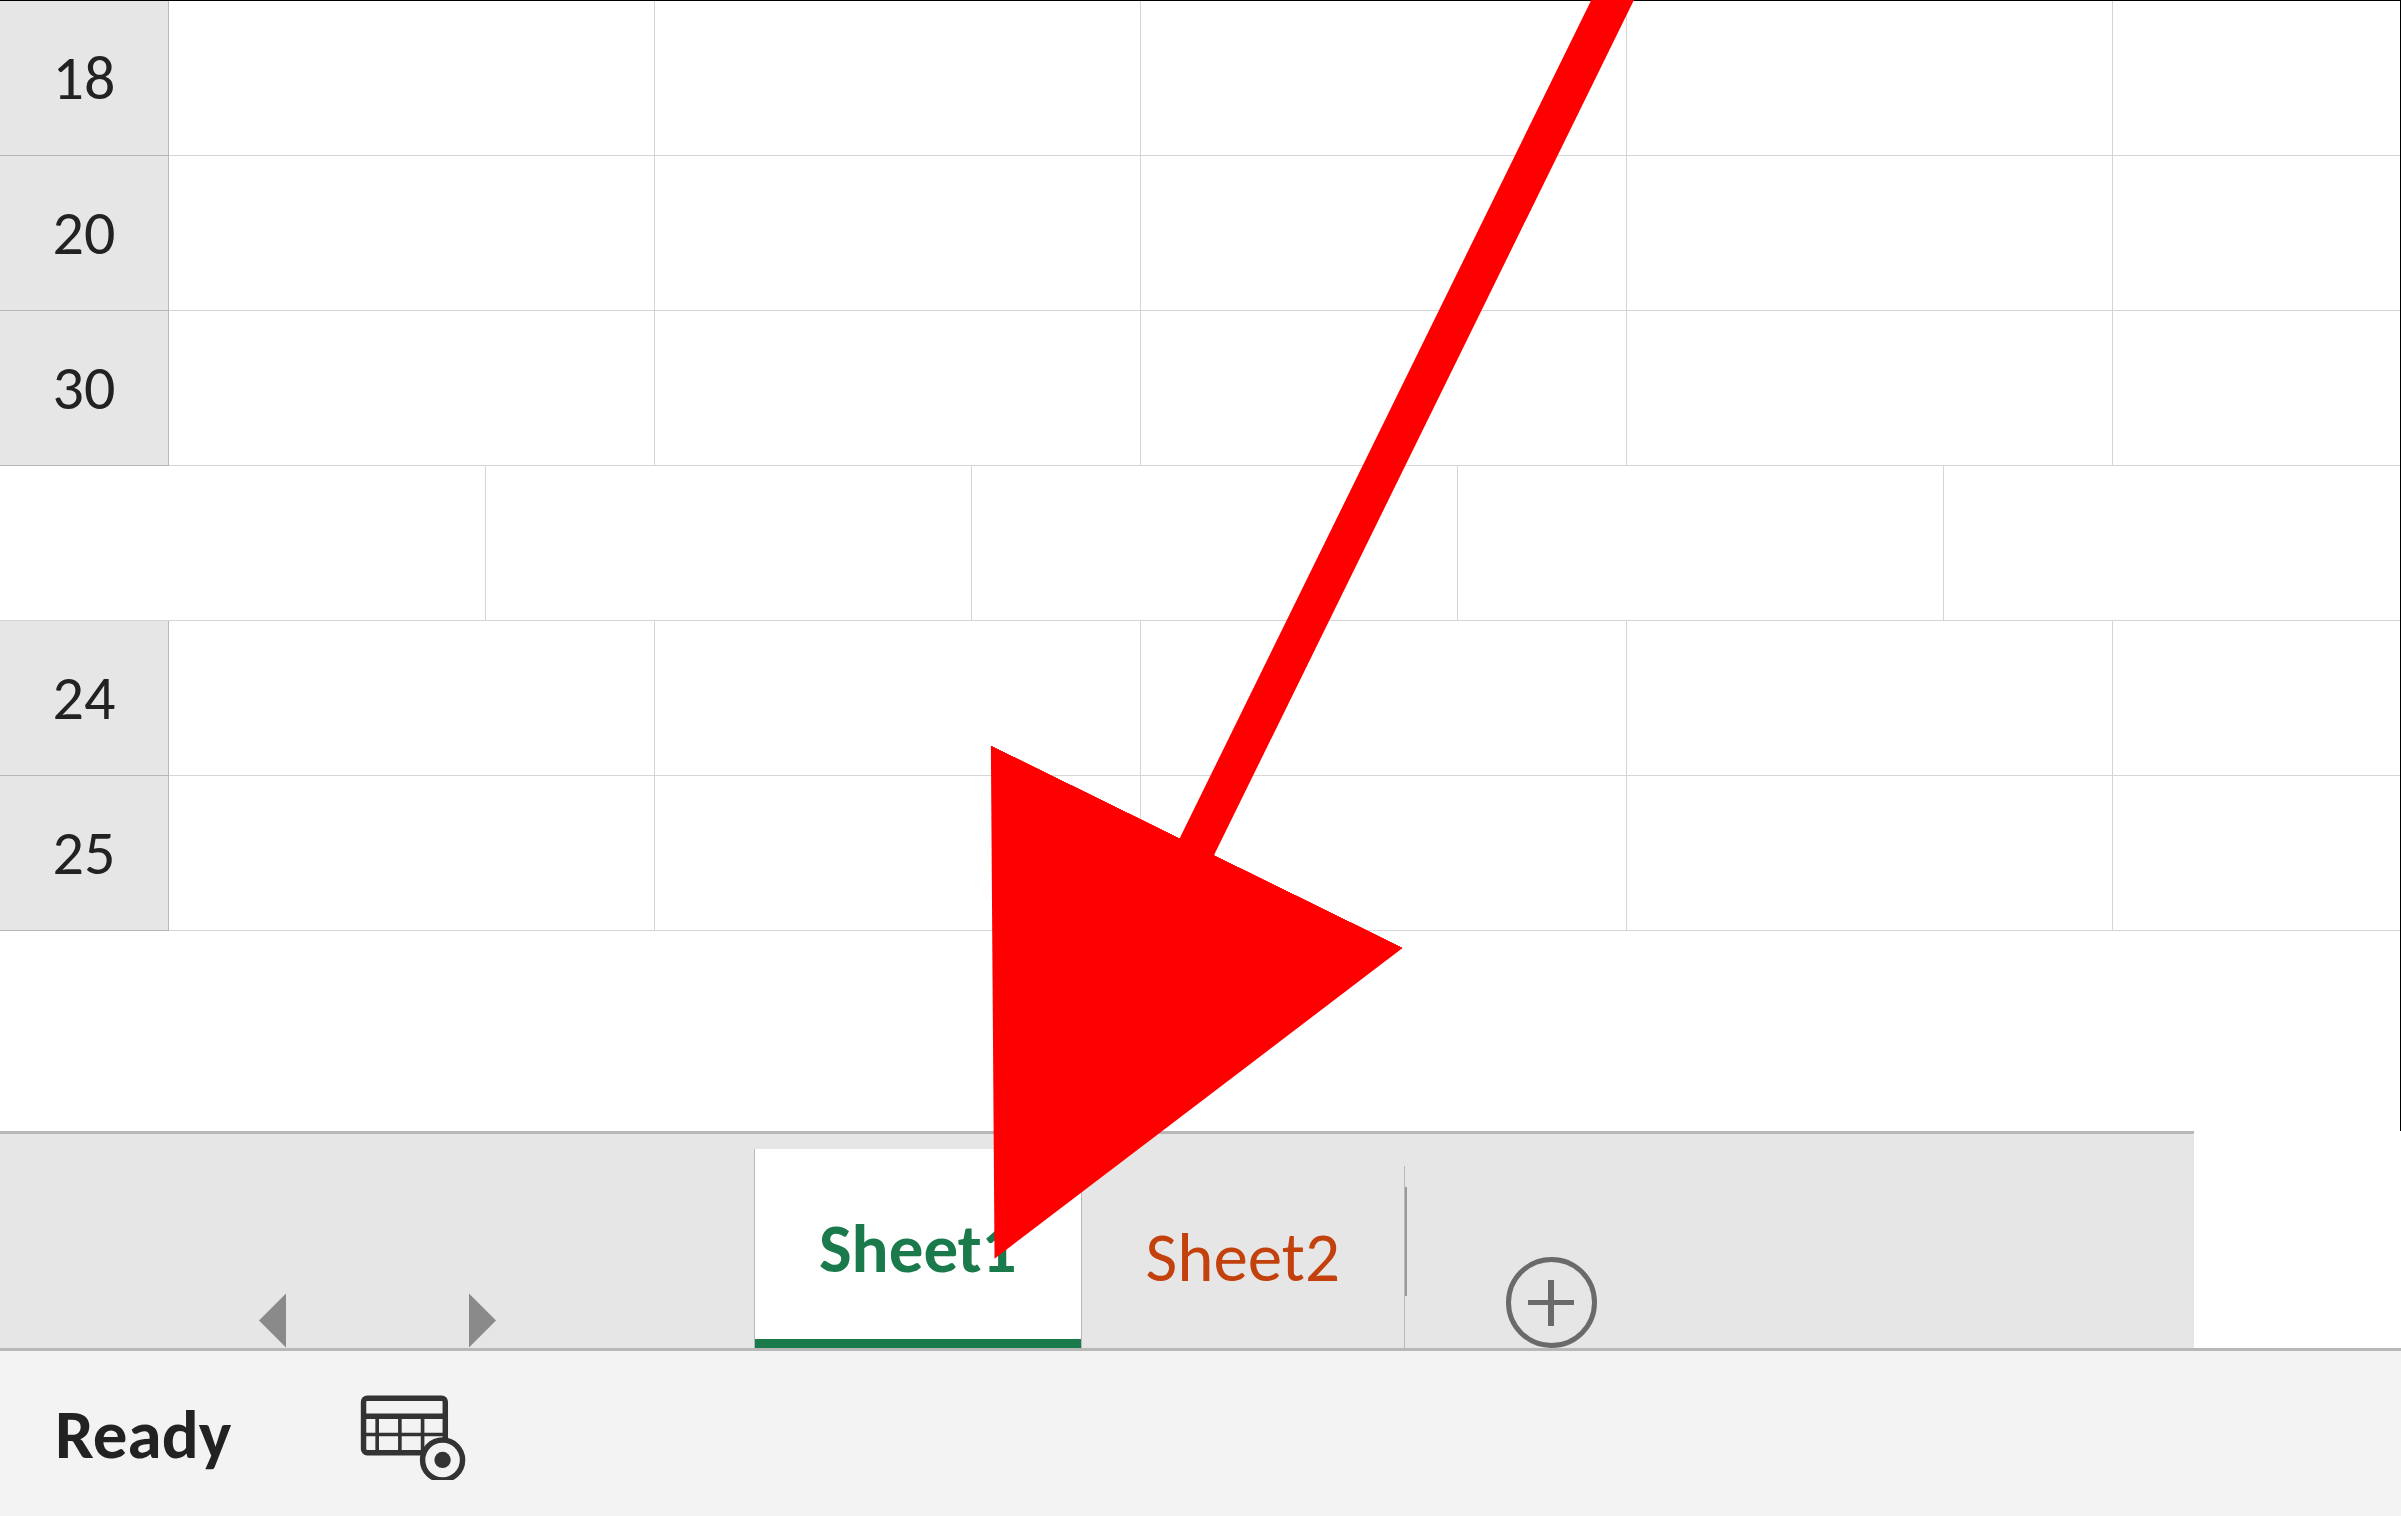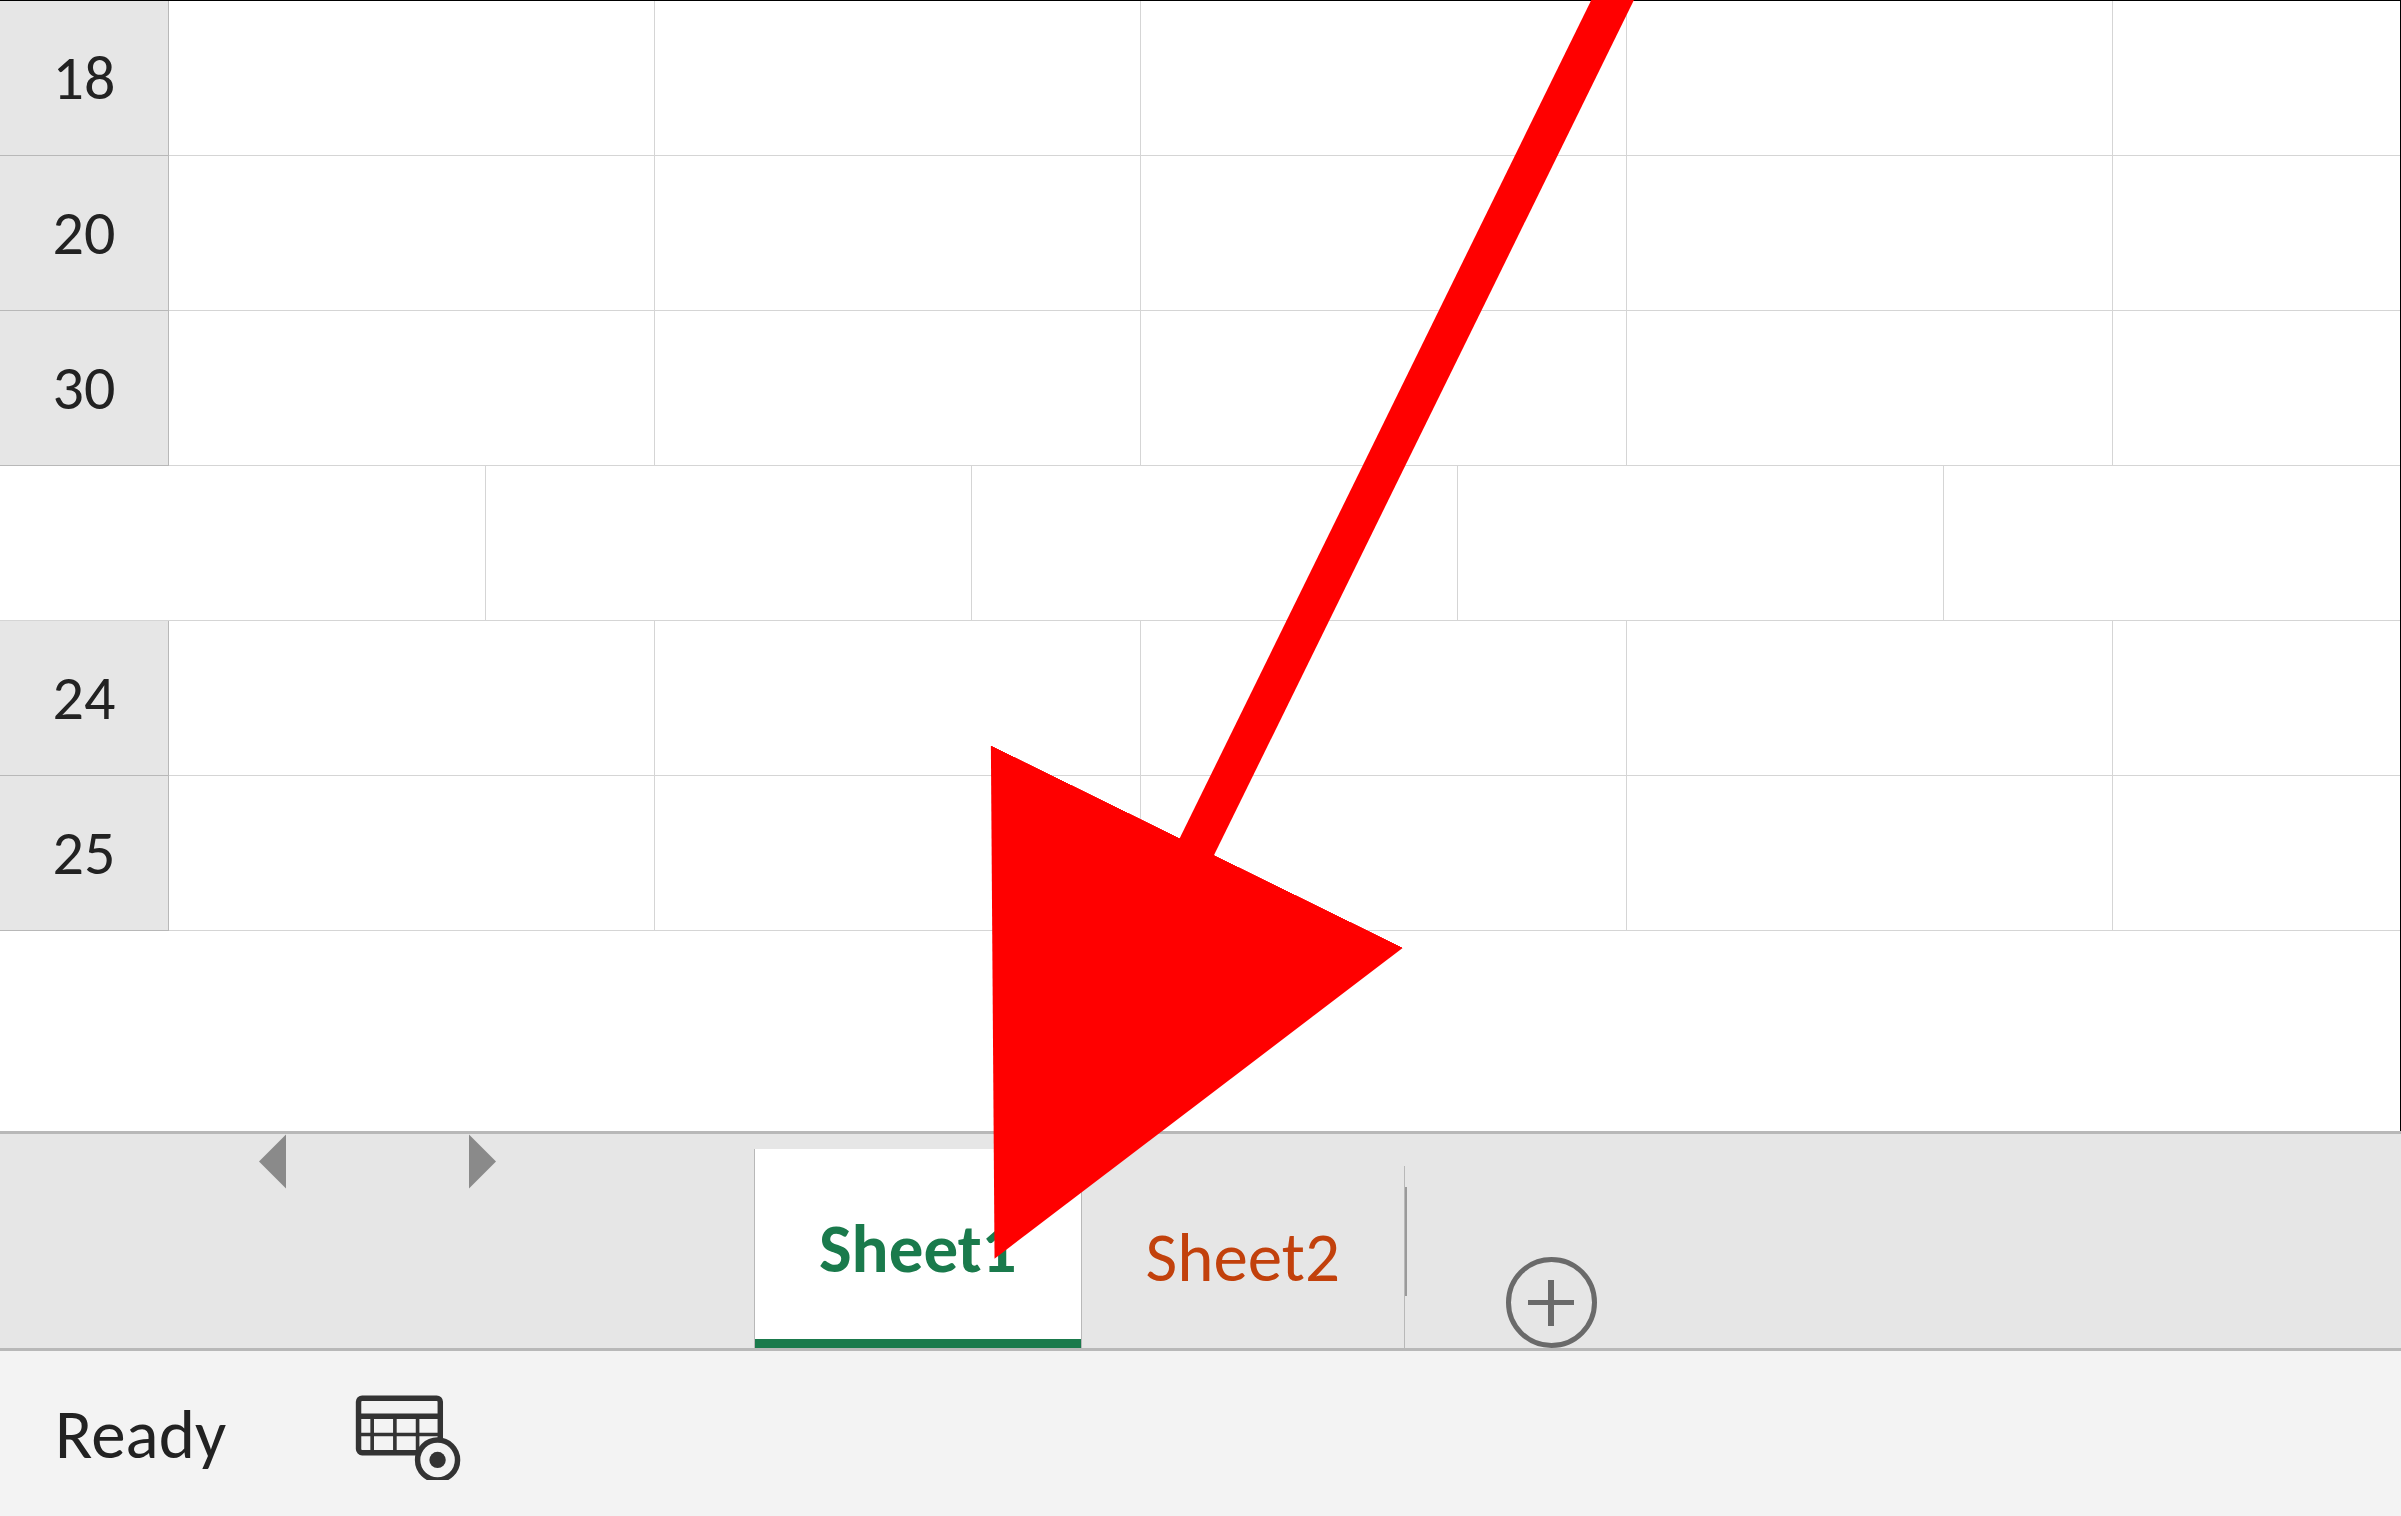--- a/index.html
+++ b/index.html
@@ -51,26 +51,26 @@
     border-right: 1.8px solid #d5d5d5;
     border-bottom: 1.8px solid #d5d5d5;
   }
   .cell:last-child { border-right: none; }
 
   
   .sheetbar {
     position: absolute;
     left: 0;
     top: 1131px;
-    width: 2401px;
+    width: 2194px;
     height: 217px;
     background: #e6e6e6;
     border-top: 3.6px solid #b8b8b8;
     display: flex;
-    align-items: flex-start;
+    align-items: flex-end;
   }
   .nav-area {
     flex: 0 0 754px;
     display: flex;
     align-items: center;
     justify-content: center;
     gap: 146px;
   }
   .nav-btn {
     width: 55px; height: 55px;
@@ -148,20 +148,21 @@
     left: 0;
     top: 1348px;
     width: 2401px;
     height: 169px;
     background: #f3f3f3;
     border-top: 3.6px solid #b8b8b8;
     display: flex;
     align-items: center;
     padding-left: 55px;
     gap: 128px;
+    font-weight: bold;
   }
   .status-text {
     font-size: 69px;
     color: #222;
   }
   .macro-icon {
     width: 109px; height: 91px;
     position: relative;
     cursor: pointer;
   }

